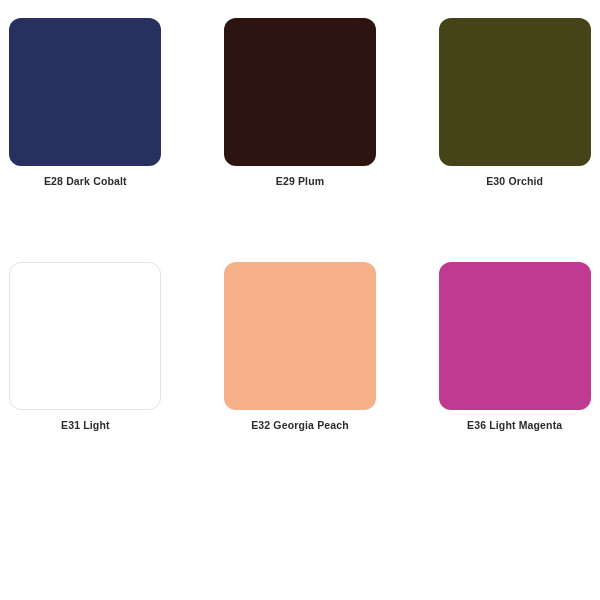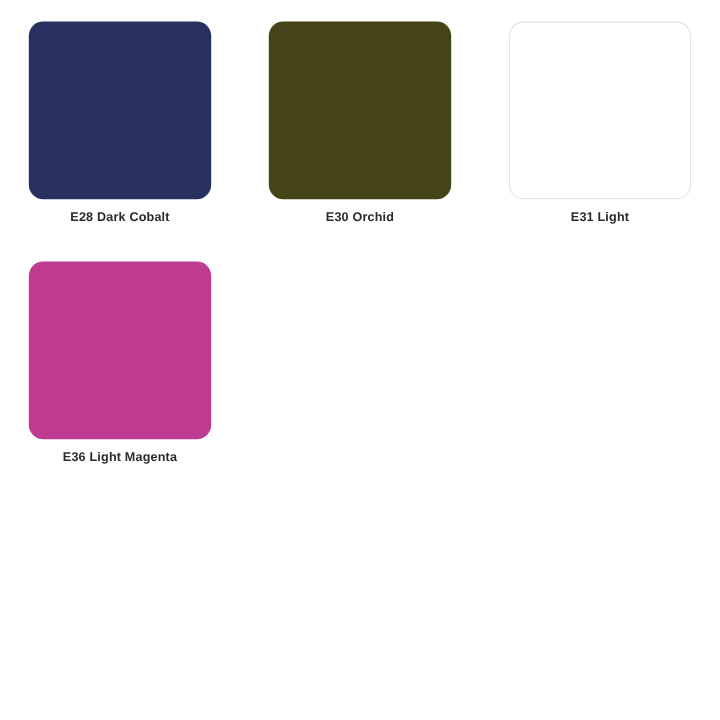--- a/index.html
+++ b/index.html
@@ -13,20 +13,21 @@
     font-family: "Liberation Sans", sans-serif;
     overflow: hidden;
   }
   .palette-grid {
     display: grid;
     grid-template-columns: repeat(3, 1fr);
     grid-template-rows: repeat(3, 200px);
     width: 600px;
     height: 600px;
     box-sizing: border-box;
+    gap: 44px;
   }
   .swatch-cell {
     display: flex;
     flex-direction: column;
     align-items: center;
     justify-content: flex-start;
     box-sizing: border-box;
     padding-top: 18px;
   }
   .swatch-chip {
@@ -52,31 +53,39 @@
 </head>
 <body style="background: rgb(255, 255, 255);">
 
 <div class="palette-grid">
 
   <div class="swatch-cell">
     <div class="swatch-chip" style="background: rgb(39, 48, 94);"></div>
     <div class="swatch-label">E28 Dark Cobalt</div>
   </div>
 
+  <div class="swatch-cell">
+    <div class="swatch-chip" style="background: rgb(45, 20, 16);"></div>
+    <div class="swatch-label">E29 Plum</div>
+  </div>
 
   <div class="swatch-cell">
     <div class="swatch-chip" style="background: rgb(69, 68, 25);"></div>
     <div class="swatch-label">E30 Orchid</div>
   </div>
 
   <div class="swatch-cell">
     <div class="swatch-chip bordered" style="background: rgb(255, 255, 255);"></div>
     <div class="swatch-label">E31 Light</div>
   </div>
 
+  <div class="swatch-cell">
+    <div class="swatch-chip" style="background: rgb(247, 177, 137);"></div>
+    <div class="swatch-label">E32 Georgia Peach</div>
+  </div>
 
 
 
 
   <div class="swatch-cell">
     <div class="swatch-chip" style="background: rgb(191, 59, 145);"></div>
     <div class="swatch-label">E36 Light Magenta</div>
   </div>
 
 </div>

